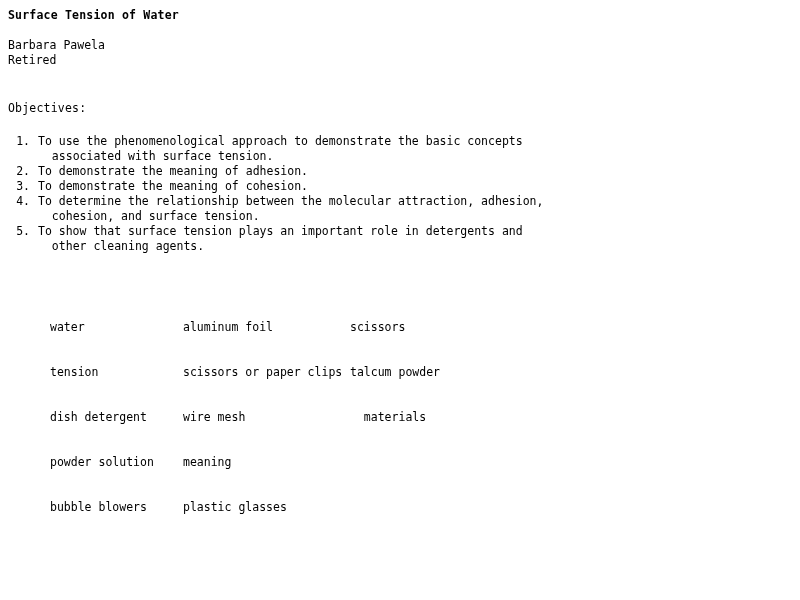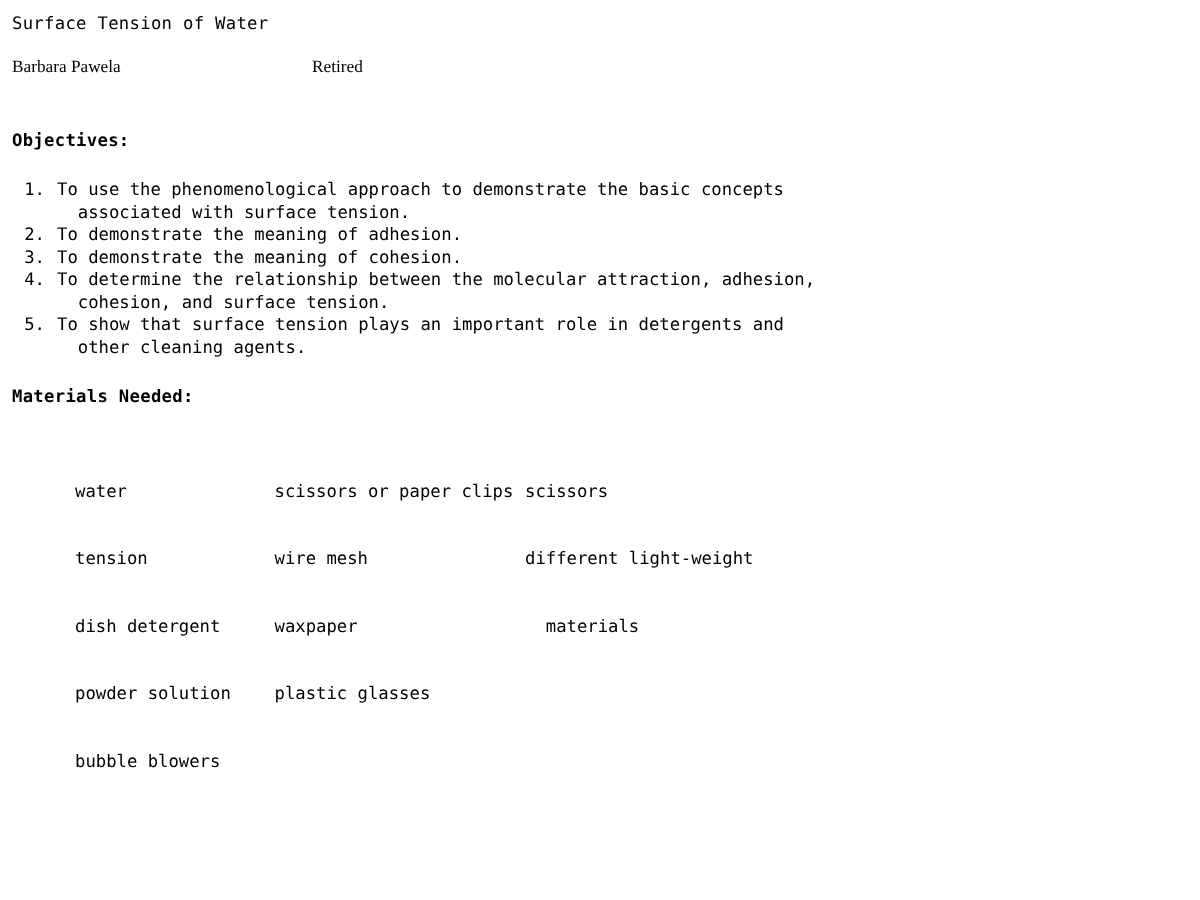--- a/index.html
+++ b/index.html
@@ -15,36 +15,35 @@
     font-size: 11.5px;
     line-height: 15px;
     color: #000000;
   }
   .page {
     padding: 8px 10px 0 8px;
     box-sizing: border-box;
     width: 800px;
   }
   .doc-title {
-    font-weight: normal;
+    font-weight: bold;
     font-size: 11.5px;
     margin: 0 0 0 0;
     letter-spacing: 0.2px;
   }
   .spacer-sm { height: 15px; }
   .spacer-md { height: 18px; }
   .byline {
     display: flex;
-    flex-direction: row;
+    flex-direction: column;
     white-space: pre;
-    font-family: Liberation Serif, serif;
   }
   .byline .author { width: 200px; }
   .section-head {
-    font-weight: bold;
+    font-weight: normal;
     margin: 0;
     letter-spacing: 0.2px;
   }
   ol.numlist {
     list-style: none;
     margin: 0;
     padding: 0;
   }
   ol.numlist > li {
     display: flex;
@@ -118,41 +117,41 @@
     </li>
     <li>
       <span class="num">5.</span>
       <span class="txt">To show that surface tension plays an important role in detergents and
   other cleaning agents.</span>
     </li>
   </ol>
 
   <div class="spacer-md"></div>
 
-  <div class="section-head">Materials Needed:</div>
 
   <div class="spacer-md"></div>
 
   <div class="materials">
     <div class="col col1">
       <div>water</div>
       <div>tension</div>
       <div>dish detergent</div>
       <div>powder solution</div>
       <div>bubble blowers</div>
     </div>
     <div class="col col2">
+      <div>aluminum foil</div>
       <div>scissors or paper clips</div>
       <div>wire mesh</div>
-      <div>waxpaper</div>
+      <div>meaning</div>
       <div>plastic glasses</div>
     </div>
     <div class="col col3">
       <div>scissors</div>
-      <div>different light-weight</div>
+      <div>talcum powder</div>
       <div>  materials</div>
       <div></div>
     </div>
   </div>
 
   <div class="spacer-md"></div>
 
 </div>
 
 </body></html>

